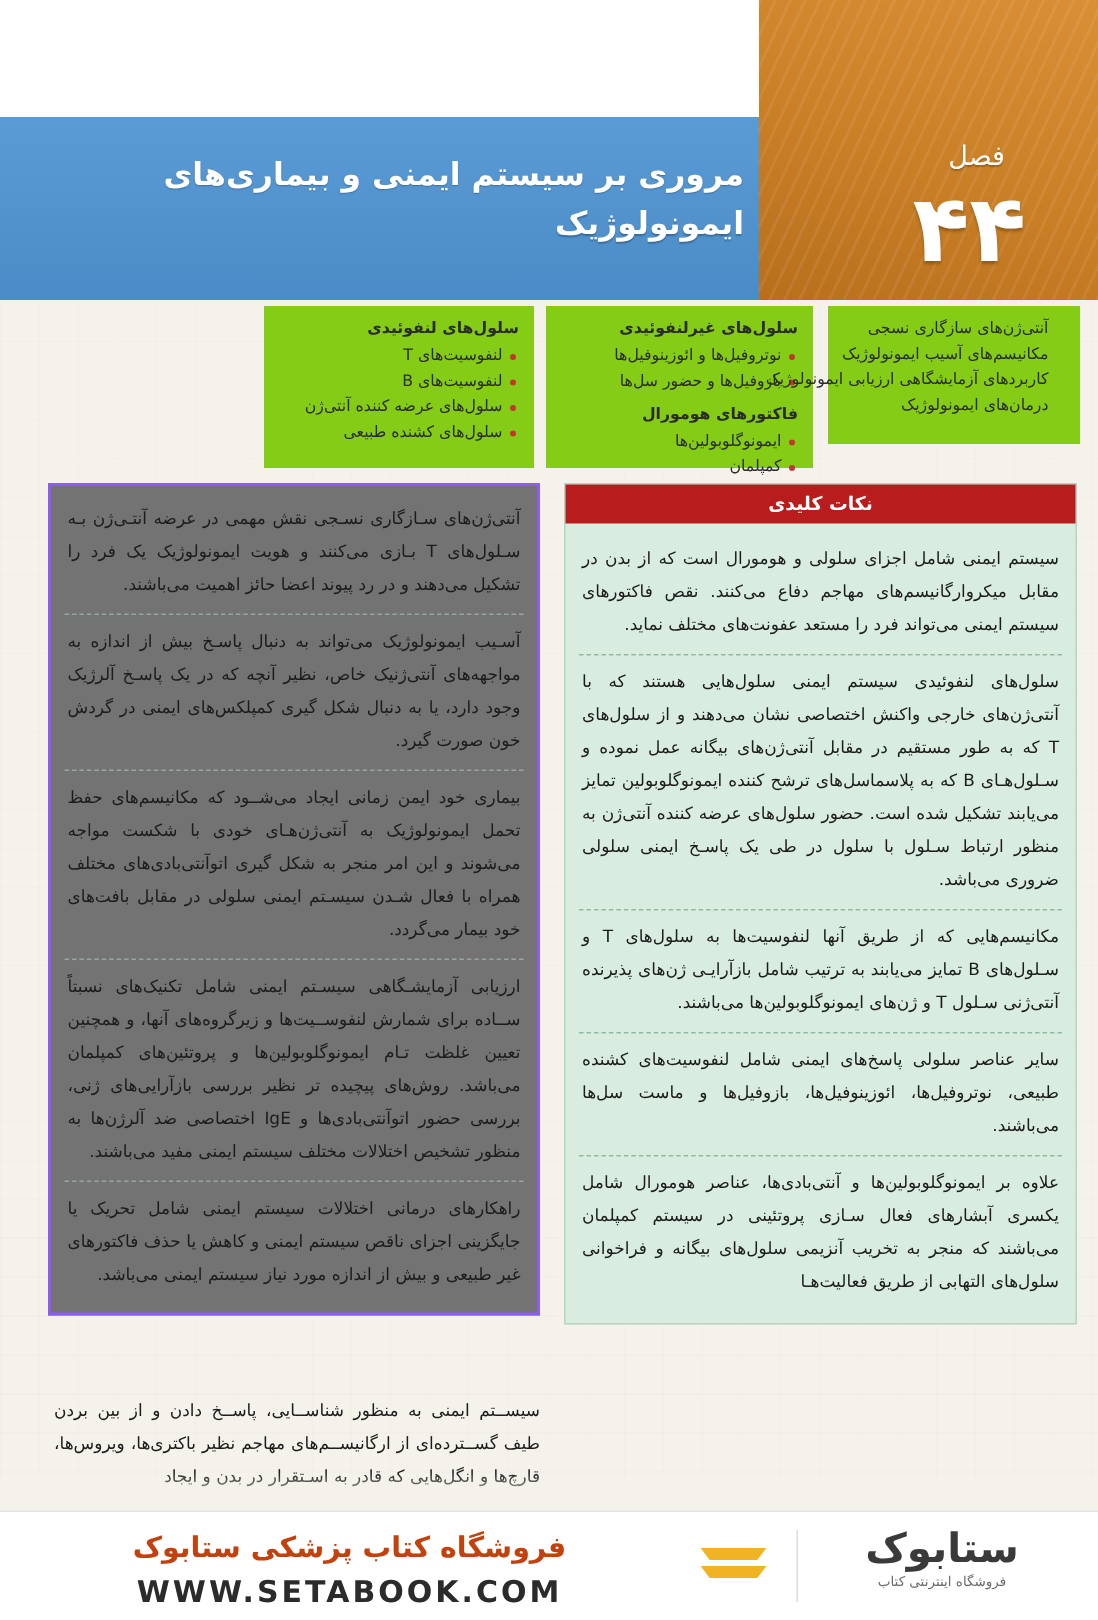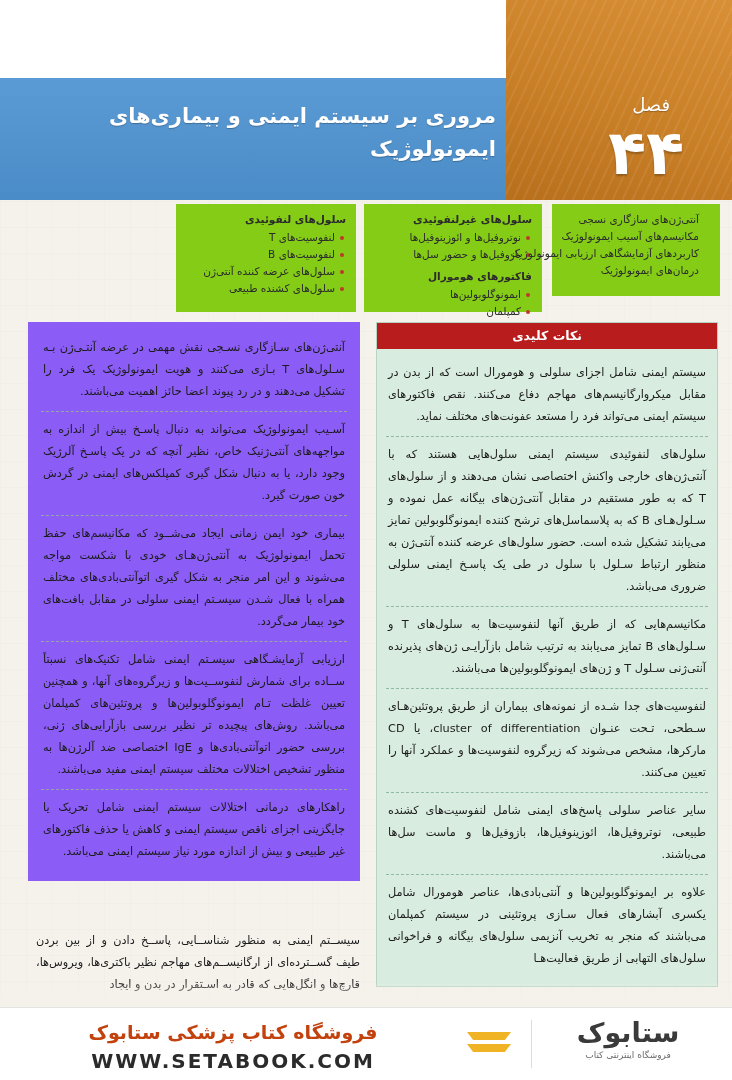--- a/index.html
+++ b/index.html
@@ -103,22 +103,22 @@
   }
   .kb-body{padding:6px 9px 8px 9px;}
   .kb-p{
     font-size:11.3px;line-height:1.95;color:#1c1c1c;text-align:justify;
     direction:rtl;padding:7px 2px 8px 2px;
     border-bottom:1px dashed #8fb9a1;
   }
   .kb-p:last-child{border-bottom:none;}
 
   .graybox{
-    background:#8b5cf6;
-    border:4px solid #8b5cf6;
+    background:#737373;
+    border:2px solid #8b5cf6;
     width:324px;
   }
   .gb-body{padding:4px 9px 6px 9px;}
   .gb-p{
     font-size:11.3px;line-height:1.95;color:#1c1c1c;text-align:justify;
     direction:rtl;padding:7px 2px 8px 2px;
     border-bottom:1px dashed #98a5a2;
   }
   .gb-p:last-child{border-bottom:none;}
 
@@ -215,21 +215,20 @@
 
     </div>
 
     <div class="col col-right">
       <div class="keybox">
         <div class="kb-head">نکات کلیدی</div>
         <div class="kb-body">
           <div class="kb-p">سیستم ایمنی شامل اجزای سلولی و هومورال است که از بدن در مقابل میکروارگانیسم‌های مهاجم دفاع می‌کنند. نقص فاکتورهای سیستم ایمنی می‌تواند فرد را مستعد عفونت‌های مختلف نماید.</div>
           <div class="kb-p">سلول‌های لنفوئیدی سیستم ایمنی سلول‌هایی هستند که با آنتی‌ژن‌های خارجی واکنش اختصاصی نشان می‌دهند و از سلول‌های T که به طور مستقیم در مقابل آنتی‌ژن‌های بیگانه عمل نموده و سـلول‌هـای B که به پلاسماسل‌های ترشح کننده ایمونوگلوبولین تمایز می‌یابند تشکیل شده است. حضور سلول‌های عرضه کننده آنتی‌ژن به منظور ارتباط سـلول با سلول در طی یک پاسـخ ایمنی سلولی ضروری می‌باشد.</div>
           <div class="kb-p">مکانیسم‌هایی که از طریق آنها لنفوسیت‌ها به سلول‌های T و سـلول‌های B تمایز می‌یابند به ترتیب شامل بازآرایـی ژن‌های پذیرنده آنتی‌ژنی سـلول T و ژن‌های ایمونوگلوبولین‌ها می‌باشند.</div>
-          <div class="kb-p">لنفوسیت‌های جدا شـده از نمونه‌های بیماران از طریق پروتئین‌هـای سـطحی، تـحت عنـوان cluster of differentiation، یا CD مارکرها، مشخص می‌شوند که زیرگروه لنفوسیت‌ها و عملکرد آنها را تعیین می‌کنند.</div>
           <div class="kb-p">سایر عناصر سلولی پاسخ‌های ایمنی شامل لنفوسیت‌های کشنده طبیعی، نوتروفیل‌ها، ائوزینوفیل‌ها، بازوفیل‌ها و ماست سل‌ها می‌باشند.</div>
           <div class="kb-p">علاوه بر ایمونوگلوبولین‌ها و آنتی‌بادی‌ها، عناصر هومورال شامل یکسری آبشارهای فعال سـازی پروتئینی در سیستم کمپلمان می‌باشند که منجر به تخریب آنزیمی سلول‌های بیگانه و فراخوانی سلول‌های التهابی از طریق فعالیت‌هـا</div>
         </div>
       </div>
     </div>
 
     <div class="col col-left">
       <div class="graybox">
         <div class="gb-body">
           <div class="gb-p">آنتی‌ژن‌های سـازگاری نسـجی نقش مهمی در عرضه آنتـی‌ژن بـه سـلول‌های T بـازی می‌کنند و هویت ایمونولوژیک یک فرد را تشکیل می‌دهند و در رد پیوند اعضا حائز اهمیت می‌باشند.</div>

